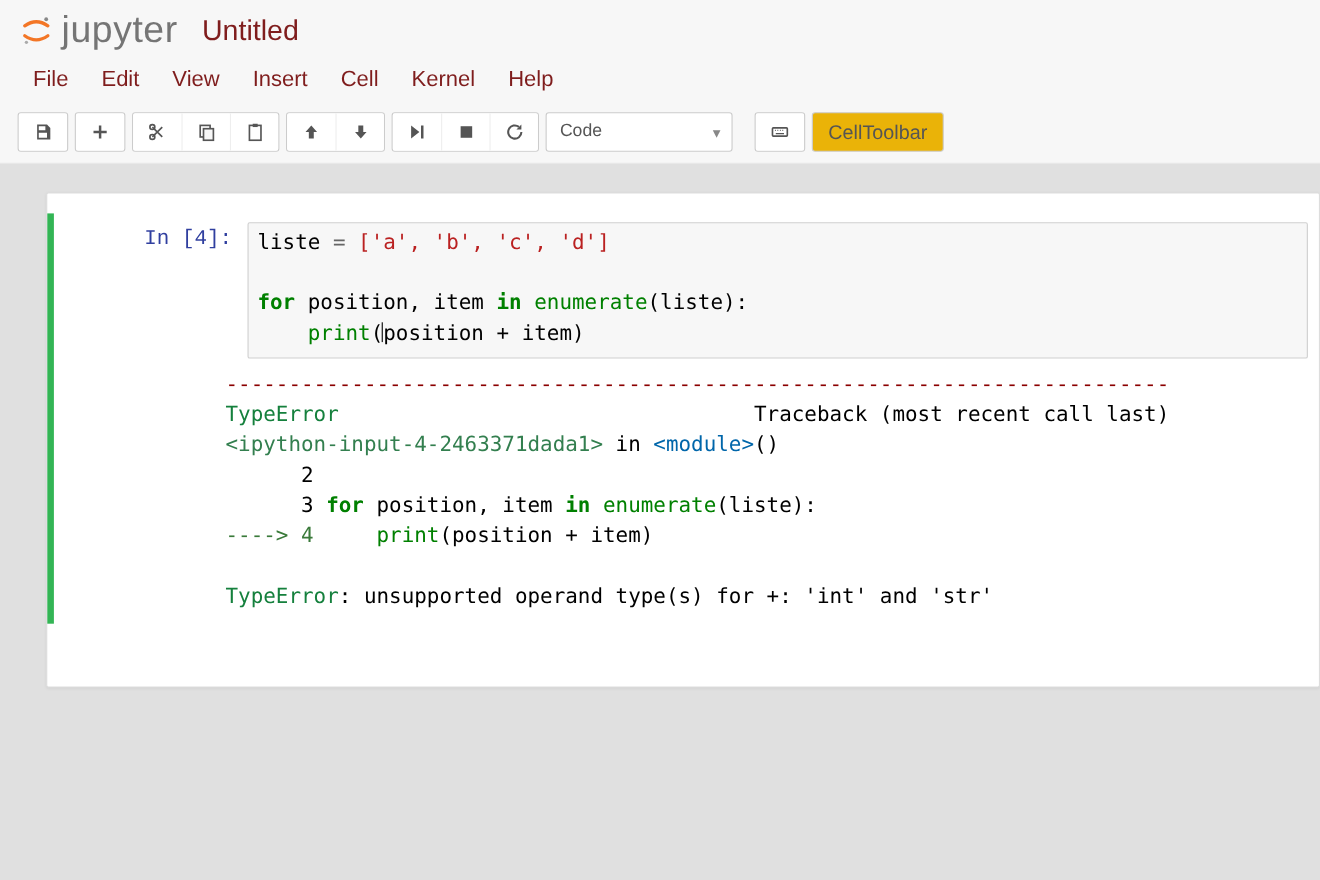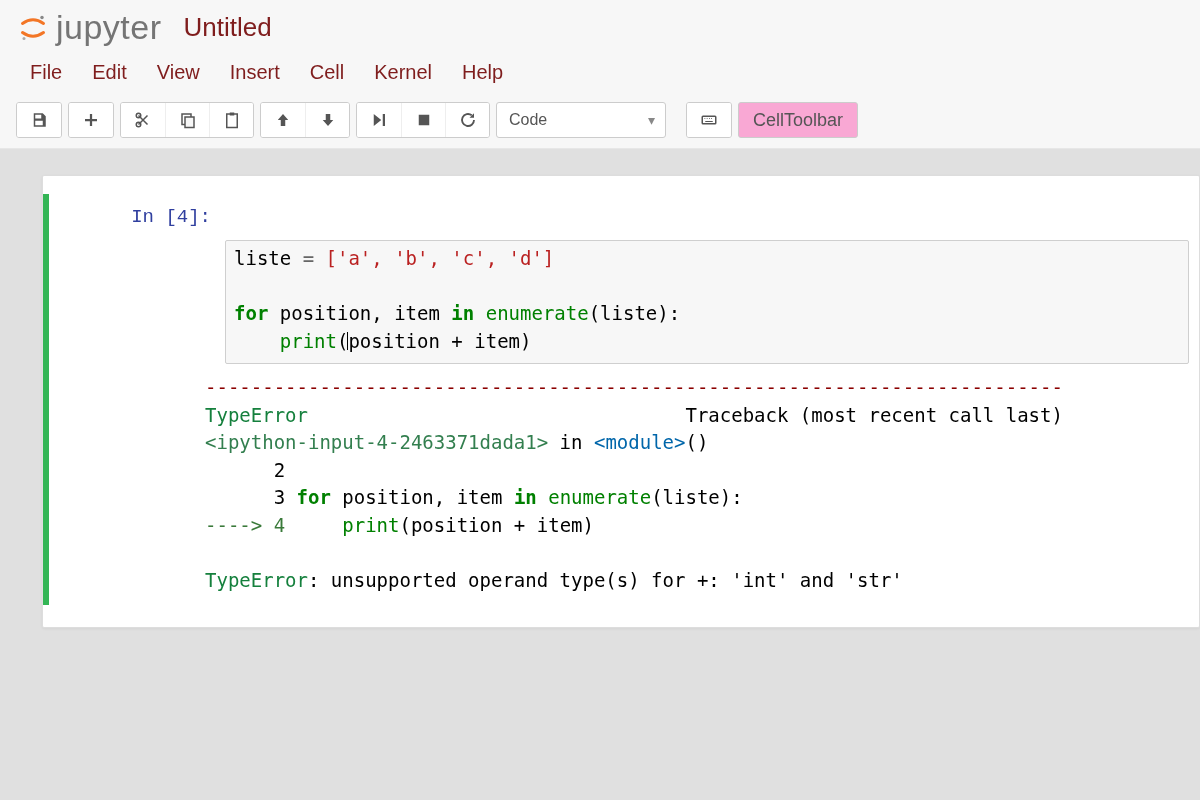--- a/index.html
+++ b/index.html
@@ -93,21 +93,21 @@
   .select-wrap::after {
     content: "▾";
     position: absolute;
     right: 10px;
     color: #888;
     font-size: 14px;
   }
   .cell-toolbar-btn {
     border: 1px solid #ccc;
     border-radius: 3px;
-    background: #f9a8d4;
+    background: #eab308;
     height: 36px;
     padding: 0 14px;
     font-size: 18px;
     color: #555;
     cursor: pointer;
     display: flex;
     align-items: center;
   }
   .notebook-area {
     padding: 26px 0 0 42px;
@@ -143,21 +143,20 @@
   }
   .code-area {
     flex: 1;
     border: 1px solid #cfcfcf;
     background: #f7f7f7;
     border-radius: 2px;
     padding: 4px 8px 8px 8px;
     font-family: Menlo, Monaco, "DejaVu Sans Mono", monospace;
     font-size: 19px;
     line-height: 1.45;
-    margin-top: 38px;
   }
   .code-area pre { white-space: pre; font-family: inherit; }
   .output-area {
     margin-left: 152px;
     font-family: Menlo, Monaco, "DejaVu Sans Mono", monospace;
     font-size: 19px;
     line-height: 1.45;
     padding: 10px 8px 0 4px;
   }
   .output-area pre { white-space: pre; font-family: inherit; }

